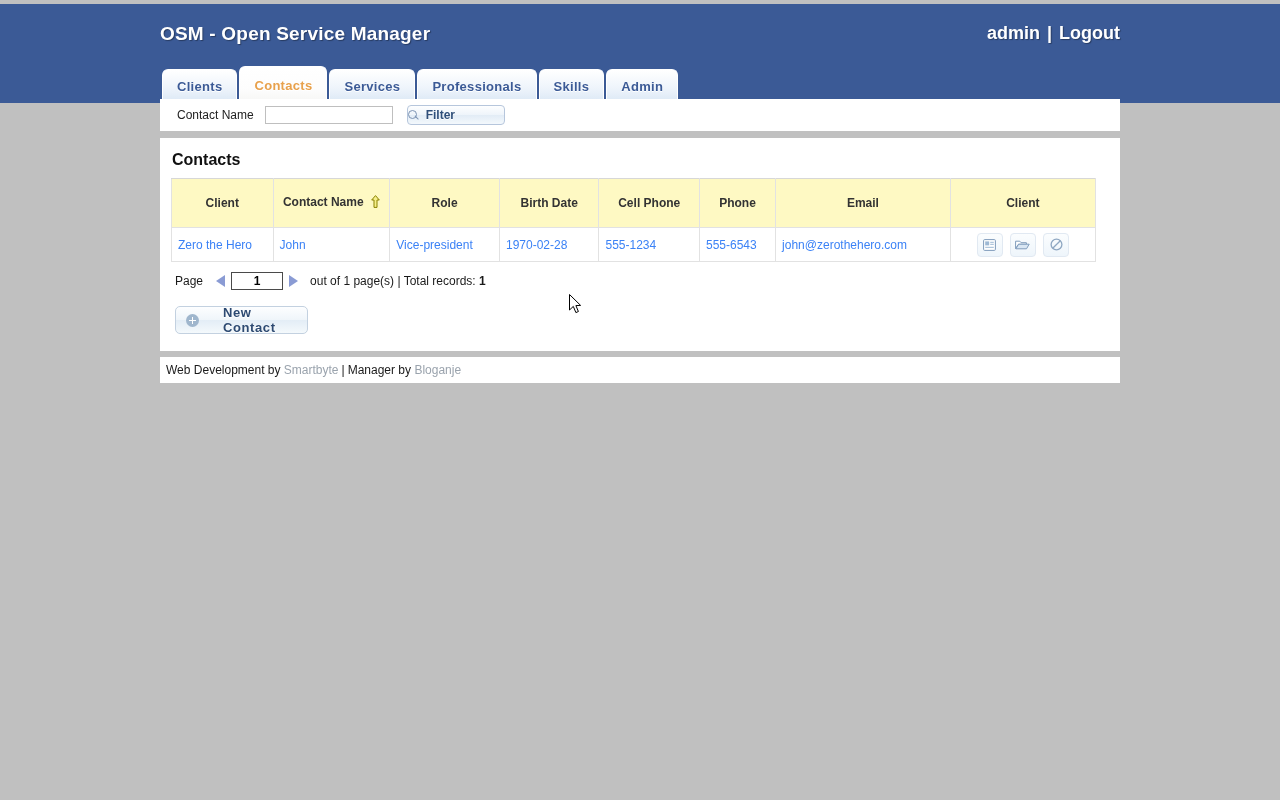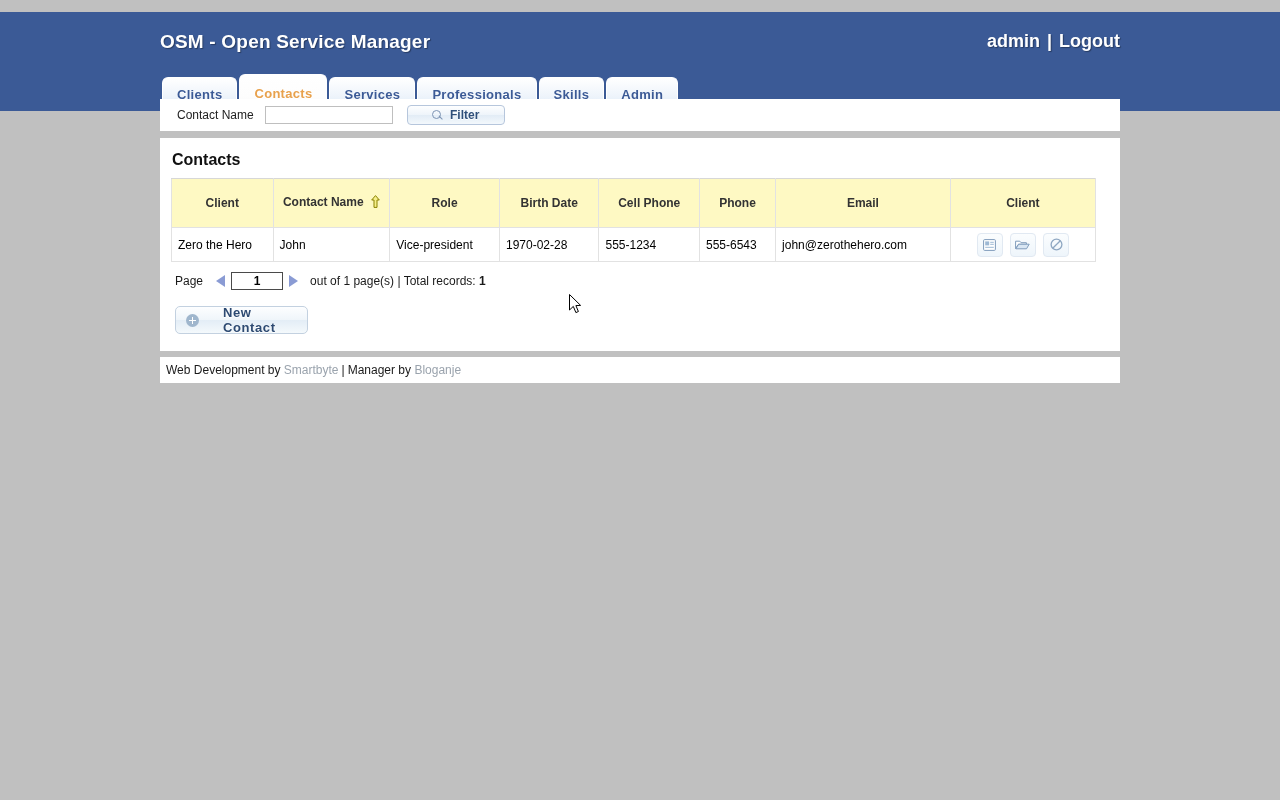--- a/index.html
+++ b/index.html
@@ -6,21 +6,21 @@
   html, body {
     margin: 0; padding: 0;
     width: 1280px; height: 800px;
     background: #c0c0c0;
     font-family: "Liberation Sans", "DejaVu Sans", sans-serif;
     overflow: hidden;
   }
 
   
   #header {
-    position: absolute; left: 0; top: 12px;
+    position: absolute; left: 0; top: 4px;
     width: 1280px; height: 99px;
     background: #3b5a96;
   }
   #brand {
     position: absolute; left: 160px; top: 19px;
     color: #ffffff;
     font-size: 19px; font-weight: bold;
     letter-spacing: 0.2px;
     text-shadow: 1px 1px 1px rgba(0,0,0,.35);
     white-space: nowrap;
@@ -90,21 +90,21 @@
     border: 1px solid #bfbfbf;
     background: #ffffff;
     font-family: "Liberation Sans", sans-serif;
     font-size: 12px;
     padding: 0 3px;
     outline: none;
   }
   #filter-button {
     margin-left: 14px;
     width: 98px; height: 20px;
-    display: flex; align-items: center; justify-content: center;
+    display: flex; align-items: center; justify-content: flex-start;
     gap: 7px;
     border: 1px solid #b6c6dc;
     border-radius: 4px;
     background: linear-gradient(to bottom, #fdfeff 0%, #eef4fa 50%, #e2ecf6 51%, #f3f8fc 100%);
     font-size: 12px; font-weight: bold;
     color: #2f4f7a;
     cursor: pointer;
     text-shadow: 0 1px 0 #ffffff;
   }
   .mag {
@@ -150,21 +150,21 @@
     text-align: center;
     border: 1px solid #e2e2e2;
     border-top: 1px solid #d7d7d7;
     background: #fef9c3;
     padding: 16px 4px;
     white-space: nowrap;
     cursor: pointer;
   }
   table.grid td {
     font-size: 12px;
-    color: #000000;
+    color: #3b82f6;
     height: 34px;
     border: 1px solid #e2e2e2;
     padding: 0 6px;
     background: #ffffff;
     vertical-align: middle;
     white-space: nowrap;
     overflow: hidden;
   }
   td.link-cell { color: #9aa3ad; cursor: pointer; }
   .sortarrow {

